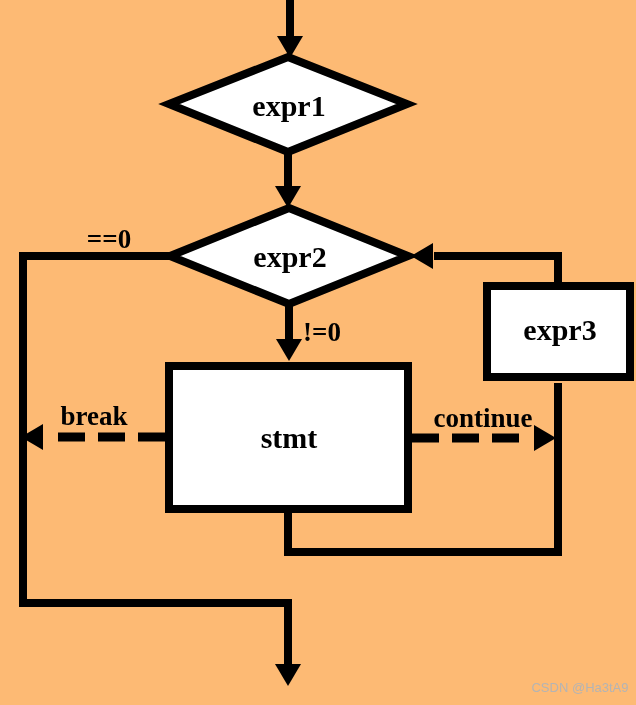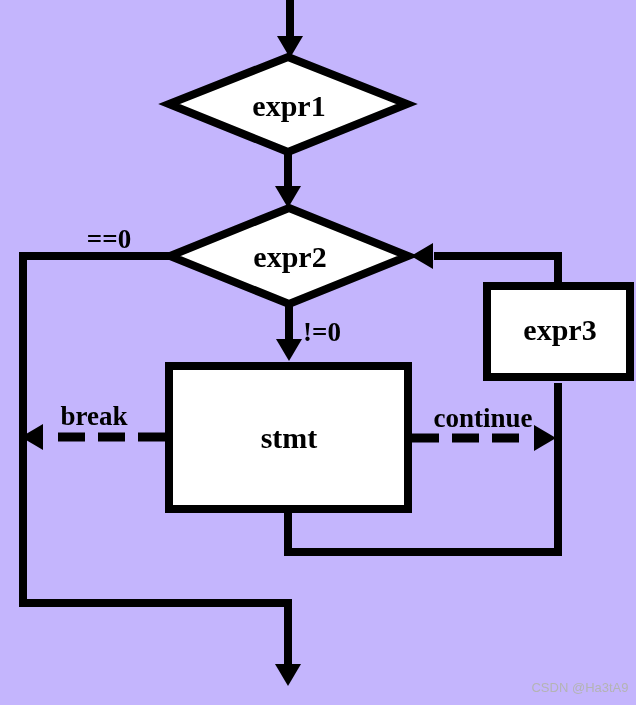--- a/index.html
+++ b/index.html
@@ -5,21 +5,21 @@
   html, body {
     margin: 0;
     padding: 0;
     background: #ffffff;
     font-family: "Liberation Serif", "DejaVu Serif", serif;
   }
   .canvas {
     position: relative;
     width: 636px;
     height: 705px;
-    background: #c4b5fd;
+    background: #fdba74;
     overflow: hidden;
   }
   svg { display: block; }
   .shape {
     fill: #ffffff;
     stroke: #000000;
     stroke-width: 8;
     stroke-linejoin: miter;
   }
   .flow-line {

